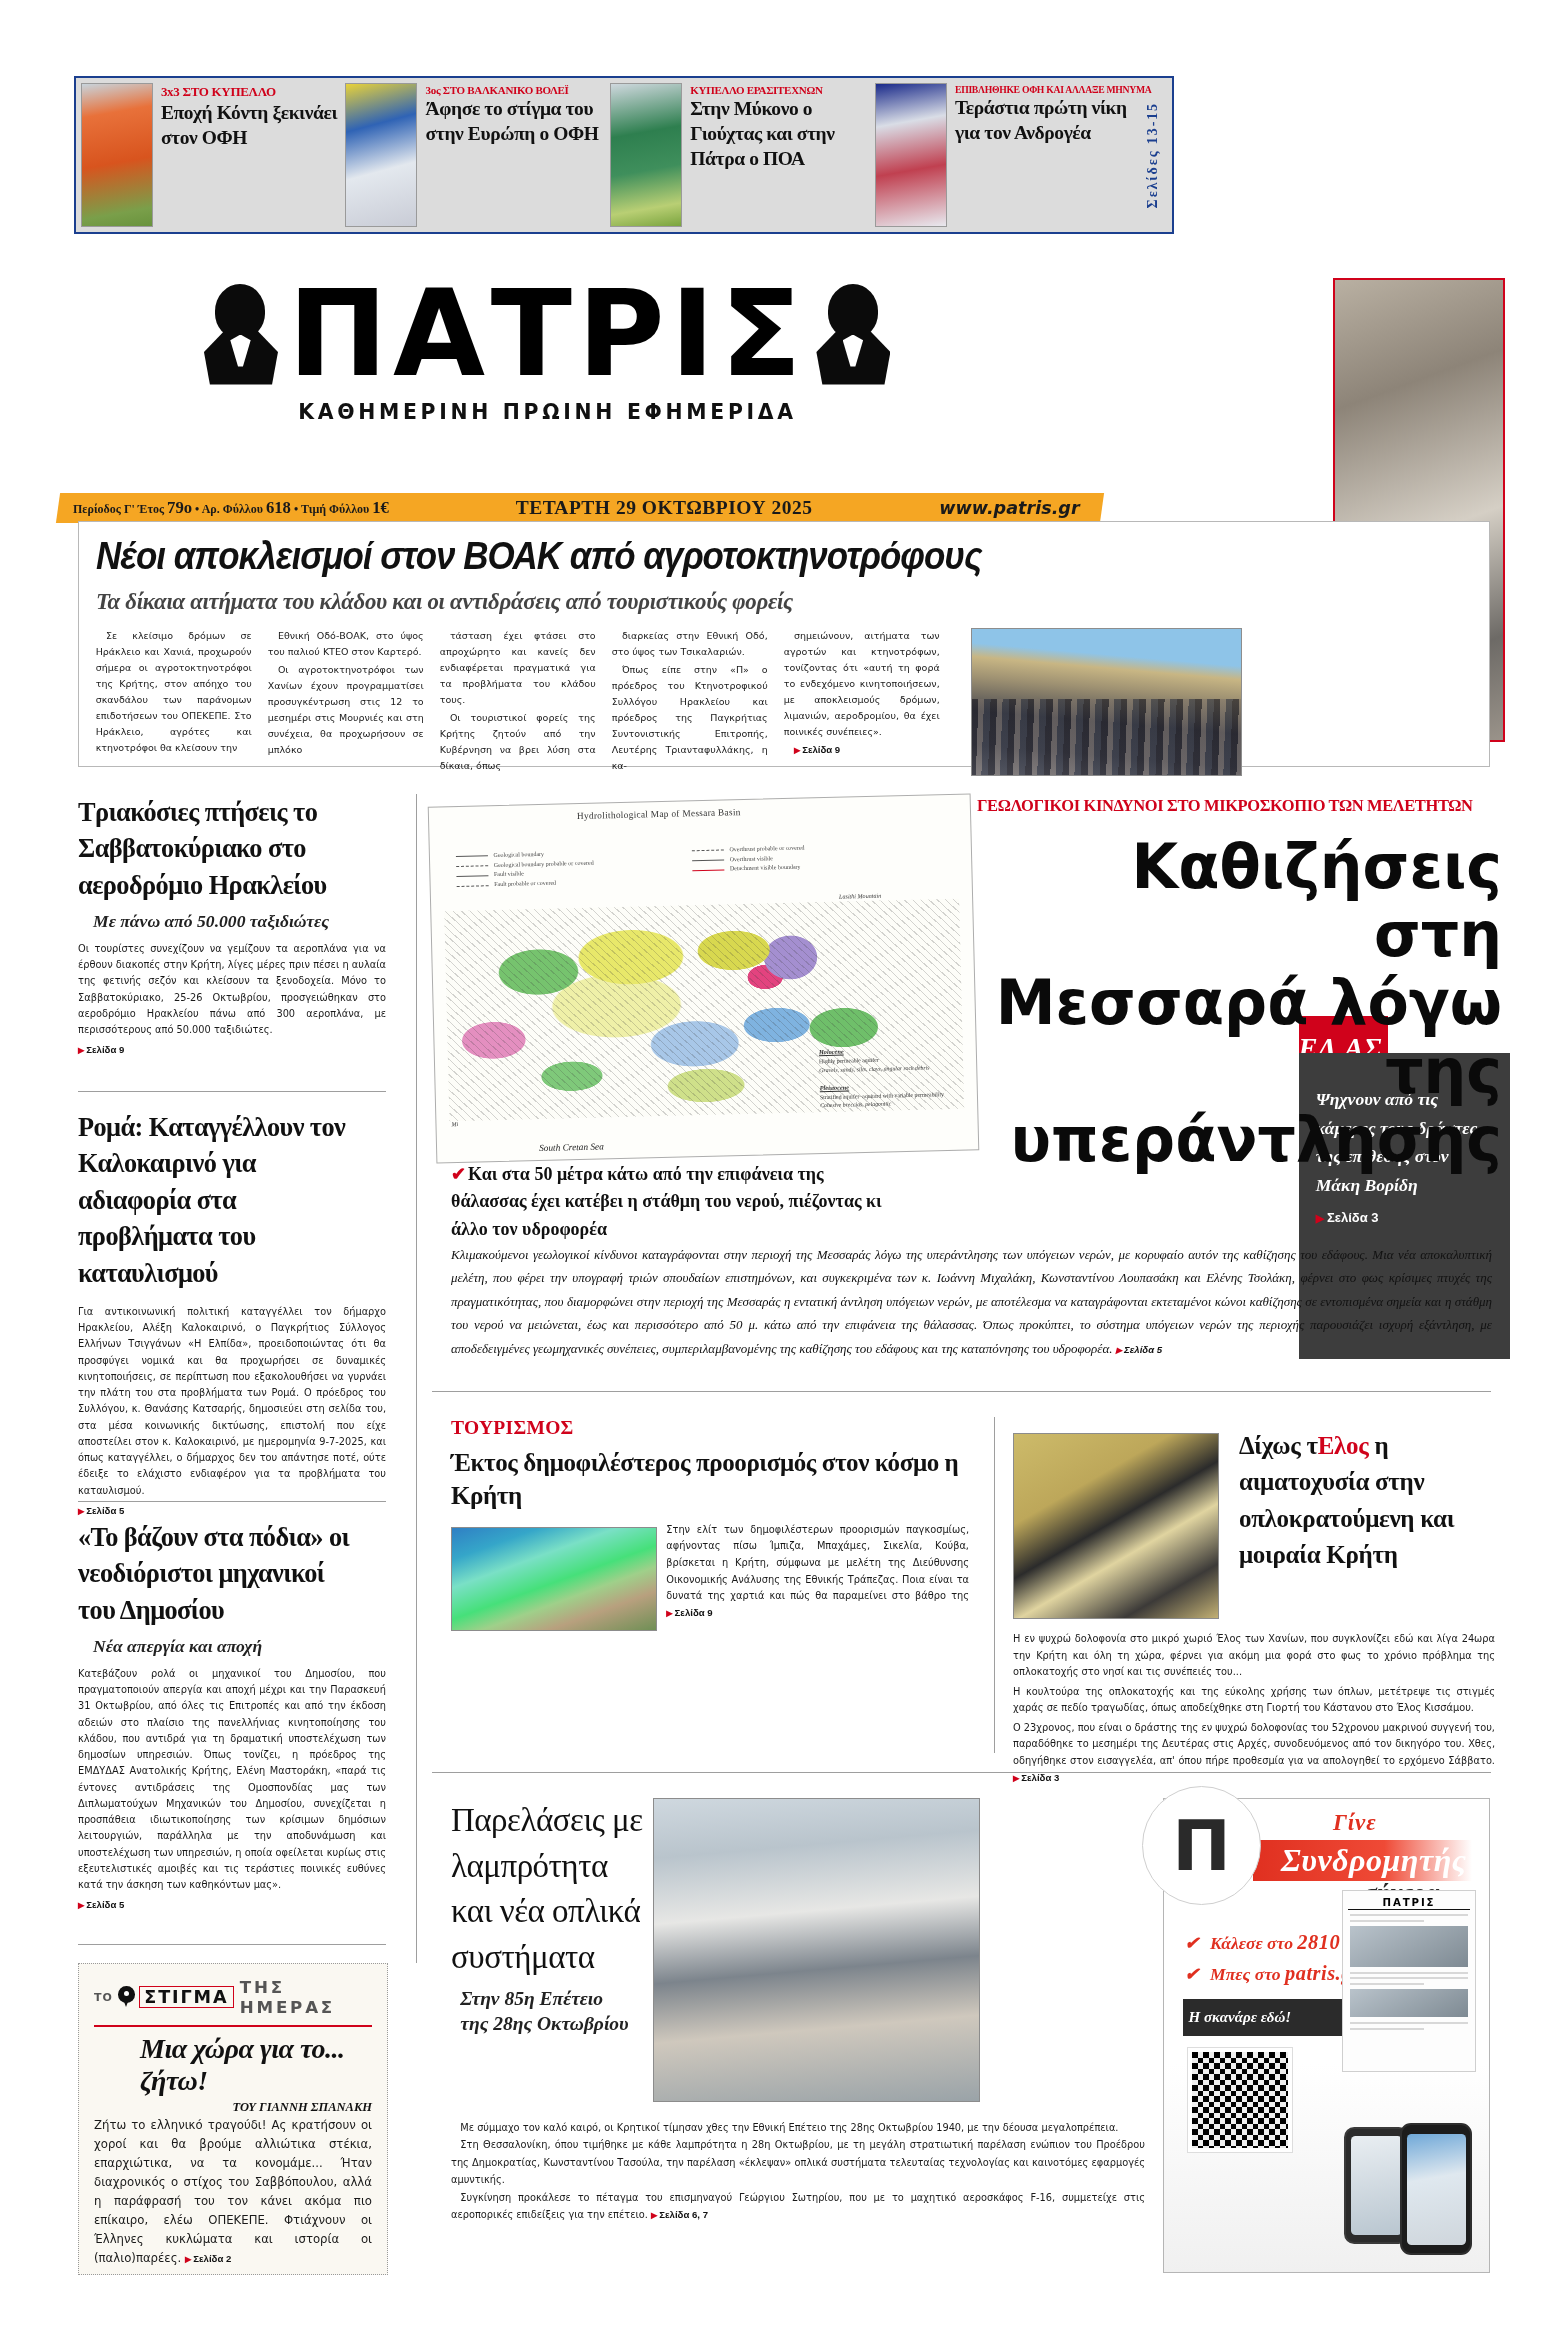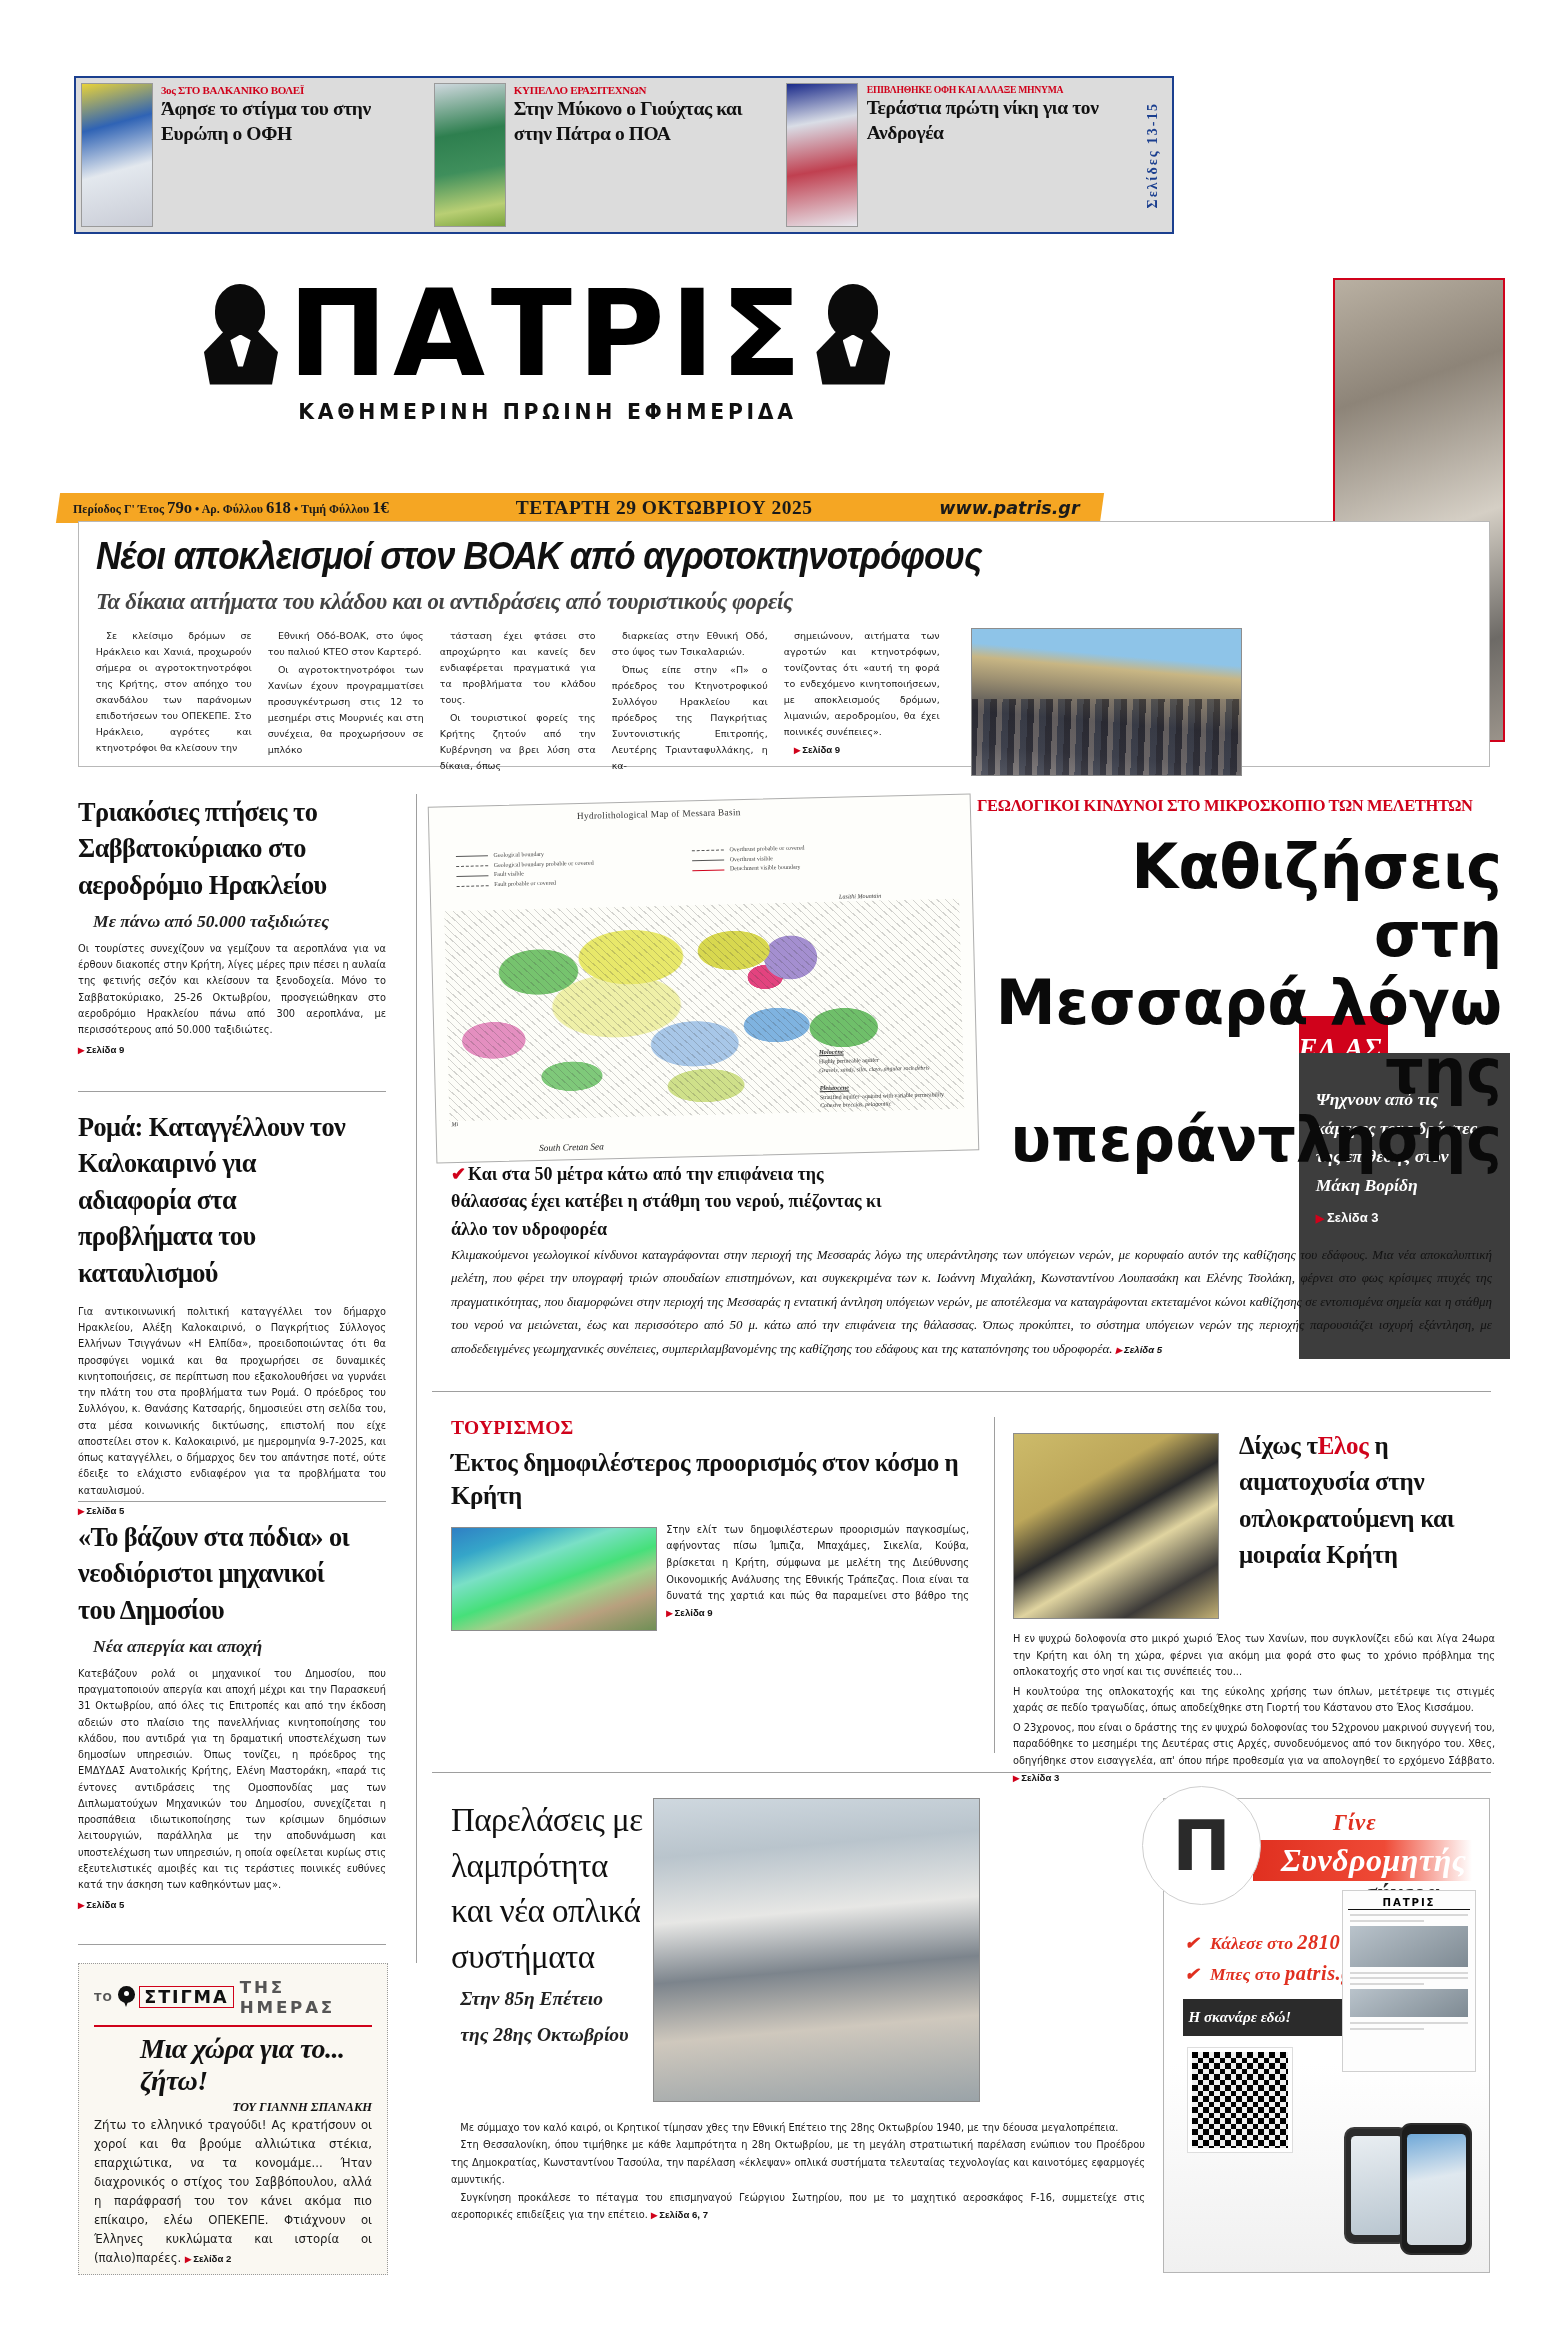--- a/index.html
+++ b/index.html
@@ -561,20 +561,27 @@
     border-radius:4.6px;
   }
 </style>
 </head>
 <body>
 
 <div class="page">
 
   <div class="sports-banner">
 
+    <div class="sb-item">
+      <div class="sb-photo sb-p1"></div>
+      <div class="sb-txt">
+        <div class="sb-kicker">3x3 ΣΤΟ ΚΥΠΕΛΛΟ</div>
+        <div class="sb-head">Εποχή Κόντη ξεκινάει στον ΟΦΗ</div>
+      </div>
+    </div>
 
     <div class="sb-item">
       <div class="sb-photo sb-p2"></div>
       <div class="sb-txt">
         <div class="sb-kicker small">3ος ΣΤΟ ΒΑΛΚΑΝΙΚΟ ΒΟΛΕΪ</div>
         <div class="sb-head">Άφησε το στίγμα του στην Ευρώπη ο ΟΦΗ</div>
       </div>
     </div>
 
     <div class="sb-item">
@@ -784,21 +791,21 @@
   <div class="dt-body">
     <p>Η εν ψυχρώ δολοφονία στο μικρό χωριό Έλος των Χανίων, που συγκλονίζει εδώ και λίγα 24ωρα την Κρήτη και όλη τη χώρα, φέρνει για ακόμη μια φορά στο φως το χρόνιο πρόβλημα της οπλοκατοχής στο νησί και τις συνέπειές του...</p>
     <p>Η κουλτούρα της οπλοκατοχής και της εύκολης χρήσης των όπλων, μετέτρεψε τις στιγμές χαράς σε πεδίο τραγωδίας, όπως αποδείχθηκε στη Γιορτή του Κάστανου στο Έλος Κισσάμου.</p>
     <p><span>Ο 23χρονος, που είναι ο δράστης της εν ψυχρώ δολοφονίας του 52χρονου μακρινού συγγενή του, παραδόθηκε το μεσημέρι της Δευτέρας στις Αρχές, συνοδευόμενος από τον δικηγόρο του. Χθες, οδηγήθηκε στον εισαγγελέα, απ' όπου πήρε προθεσμία για να απολογηθεί το ερχόμενο Σάββατο.</span> <span class="pg">Σελίδα 3</span></p>
   </div>
 
   <div class="par-box">
     <div style="width:195px;">
       <div class="par-head">Παρελάσεις με λαμπρότητα και νέα οπλικά συστήματα</div>
       <div class="par-sub">Στην 85η Επέτειο</div>
-      <div class="par-sub" style="margin-top:14px">της 28ης Οκτωβρίου</div>
+      <div class="par-sub" style="margin-top:3px">της 28ης Οκτωβρίου</div>
     </div>
     <div class="par-photo"></div>
     <div class="par-body">
       <p>Με σύμμαχο τον καλό καιρό, οι Κρητικοί τίμησαν χθες την Εθνική Επέτειο της 28ης Οκτωβρίου 1940, με την δέουσα μεγαλοπρέπεια.</p>
       <p>Στη Θεσσαλονίκη, όπου τιμήθηκε με κάθε λαμπρότητα η 28η Οκτωβρίου, με τη μεγάλη στρατιωτική παρέλαση ενώπιον του Προέδρου της Δημοκρατίας, Κωνσταντίνου Τασούλα, την παρέλαση «έκλεψαν» οπλικά συστήματα τελευταίας τεχνολογίας και καινοτόμες εφαρμογές αμυντικής.</p>
       <p><span>Συγκίνηση προκάλεσε το πέταγμα του επισμηναγού Γεώργιου Σωτηρίου, που με το μαχητικό αεροσκάφος F-16, συμμετείχε στις αεροπορικές επιδείξεις για την επέτειο.</span> <span class="pg">Σελίδα 6, 7</span></p>
     </div>
   </div>
 
   <div class="stigma">

